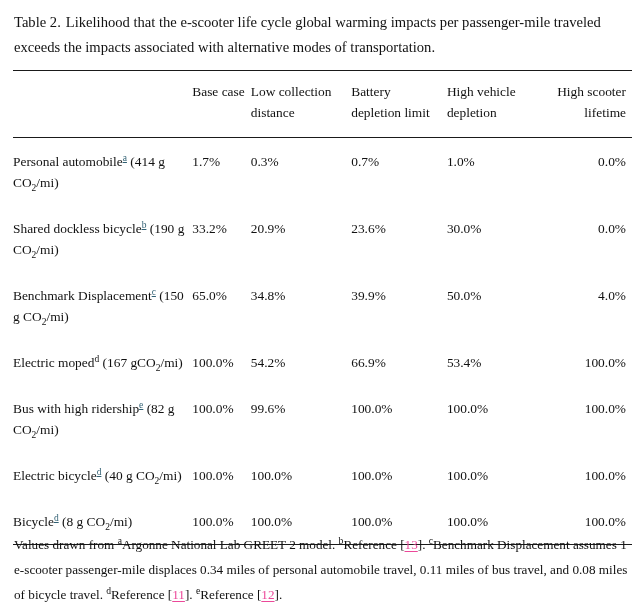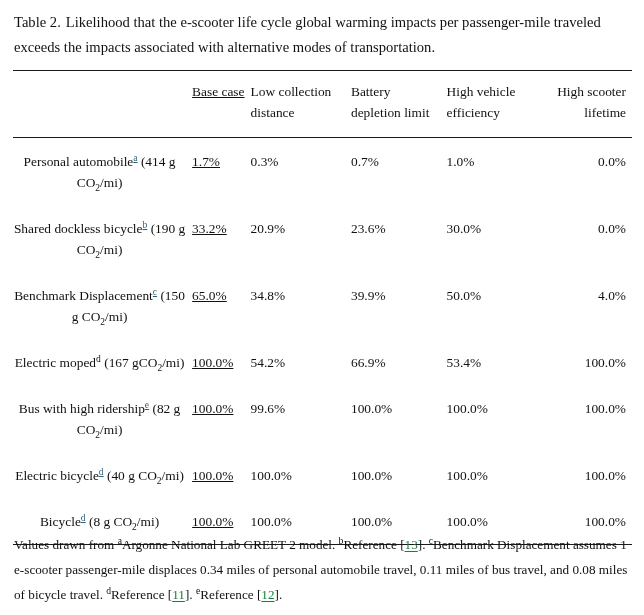--- a/index.html
+++ b/index.html
@@ -67,22 +67,22 @@
     text-align: left;
     padding: 13px 6px 12px 0;
     line-height: 21px;
     font-size: 13.4px;
   }
   tbody tr:last-child td {
     border-bottom: 1.5px solid #1a1a1a;
     padding-bottom: 12px;
   }
   
-  .col-mode    { width: 186px; padding-left: 0 !important; text-align: center; }
-  .col-base    { width: 54px; text-decoration: underline; }
+  .col-mode    { width: 186px; padding-left: 0 !important; }
+  .col-base    { width: 54px; }
   .col-low     { width: 100px; }
   .col-batt    { width: 95px; }
   .col-eff     { width: 92px; }
   .col-life    { width: 92px; text-align: right; }
 
   thead th.col-mode { padding-left: 0; }
 
   
   sup.fnlink {
     font-size: 9.5px;
@@ -114,21 +114,21 @@
     line-height: 25px;
     color: #111111;
   }
   .footnote sup.mk {
     font-size: 9.6px;
     vertical-align: super;
     line-height: 0;
     color: #111111;
   }
   .footnote a.ref {
-    color: #15803d;
+    color: #ec4899;
     text-decoration: underline;
     text-underline-offset: 1.5px;
   }
 </style>
 </head>
 <body>
 
 <div class="page">
 
   <div class="caption">
@@ -143,21 +143,21 @@
           <td class="col-low"></td>
           <td class="col-batt"></td>
           <td class="col-eff"></td>
           <td class="col-life"></td>
       </tr>
       <tr>
         <th class="col-mode"></th>
         <th class="col-base">Base case</th>
         <th class="col-low">Low collection distance</th>
         <th class="col-batt">Battery depletion limit</th>
-        <th class="col-eff">High vehicle efficiency</th>
+        <th class="col-eff">High vehicle depletion</th>
         <th class="col-life">High scooter lifetime</th>
       </tr>
     </thead>
     <tbody id="tbody">
         <tr>
           <td class="col-mode"><span>Personal automobile</span><sup class="fnlink">a</sup><span> (414 g CO</span><sub class="sb">2</sub><span>/mi)</span></td>
           <td class="col-base">1.7%</td>
           <td class="col-low">0.3%</td>
           <td class="col-batt">0.7%</td>
           <td class="col-eff">1.0%</td>

